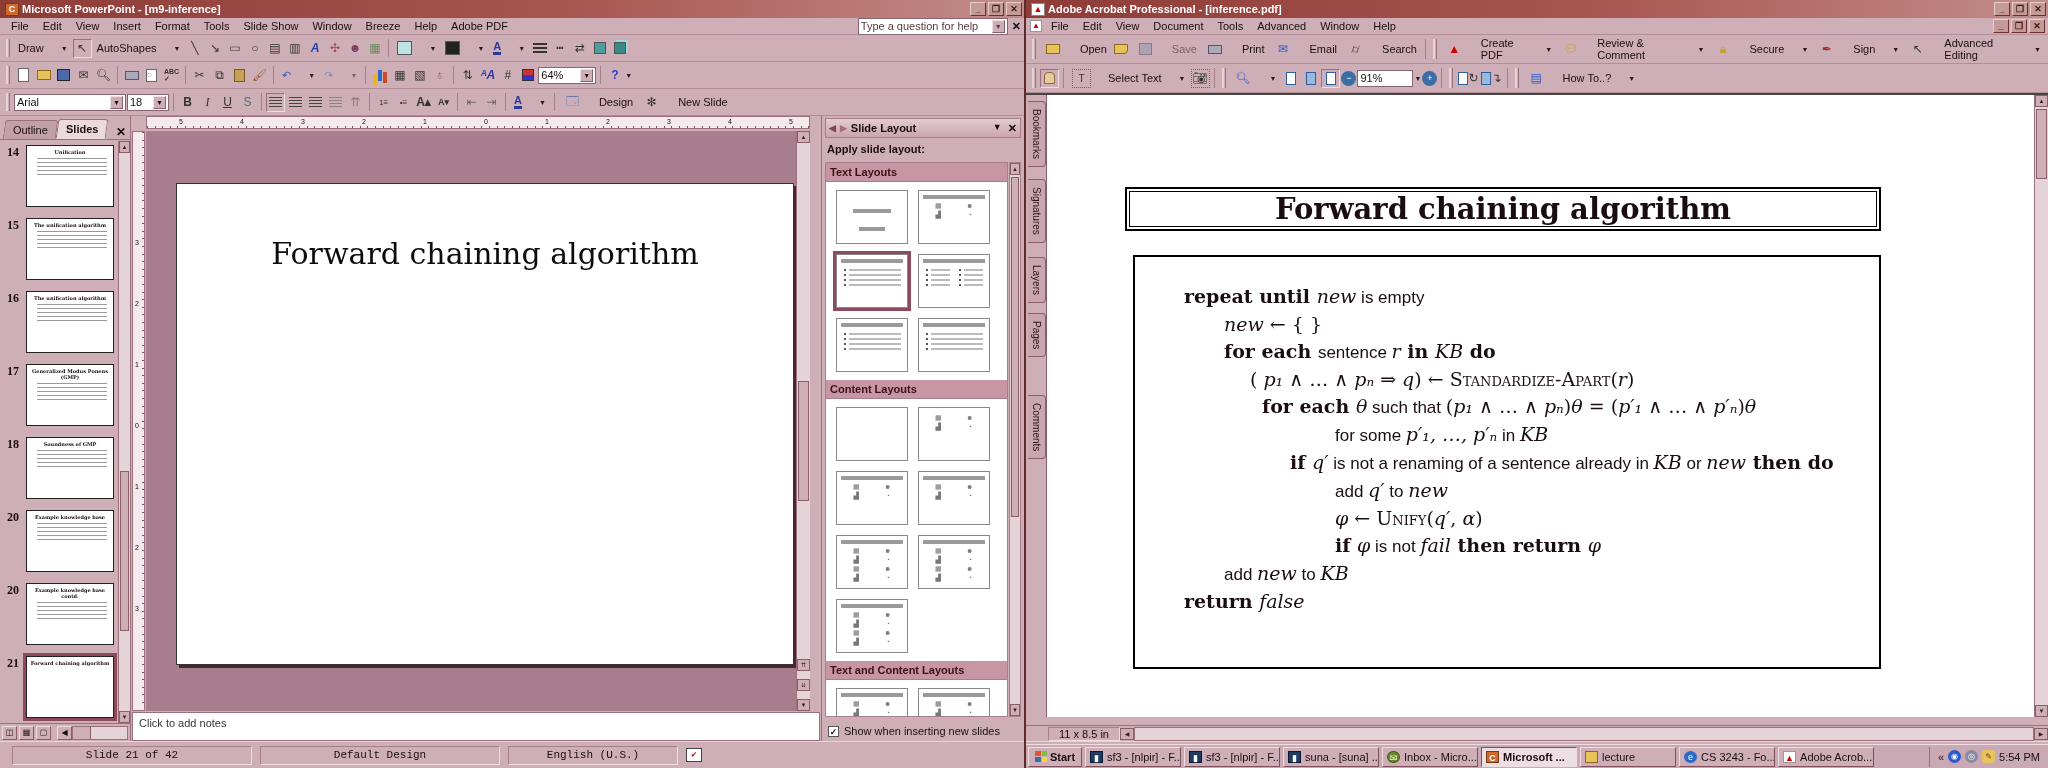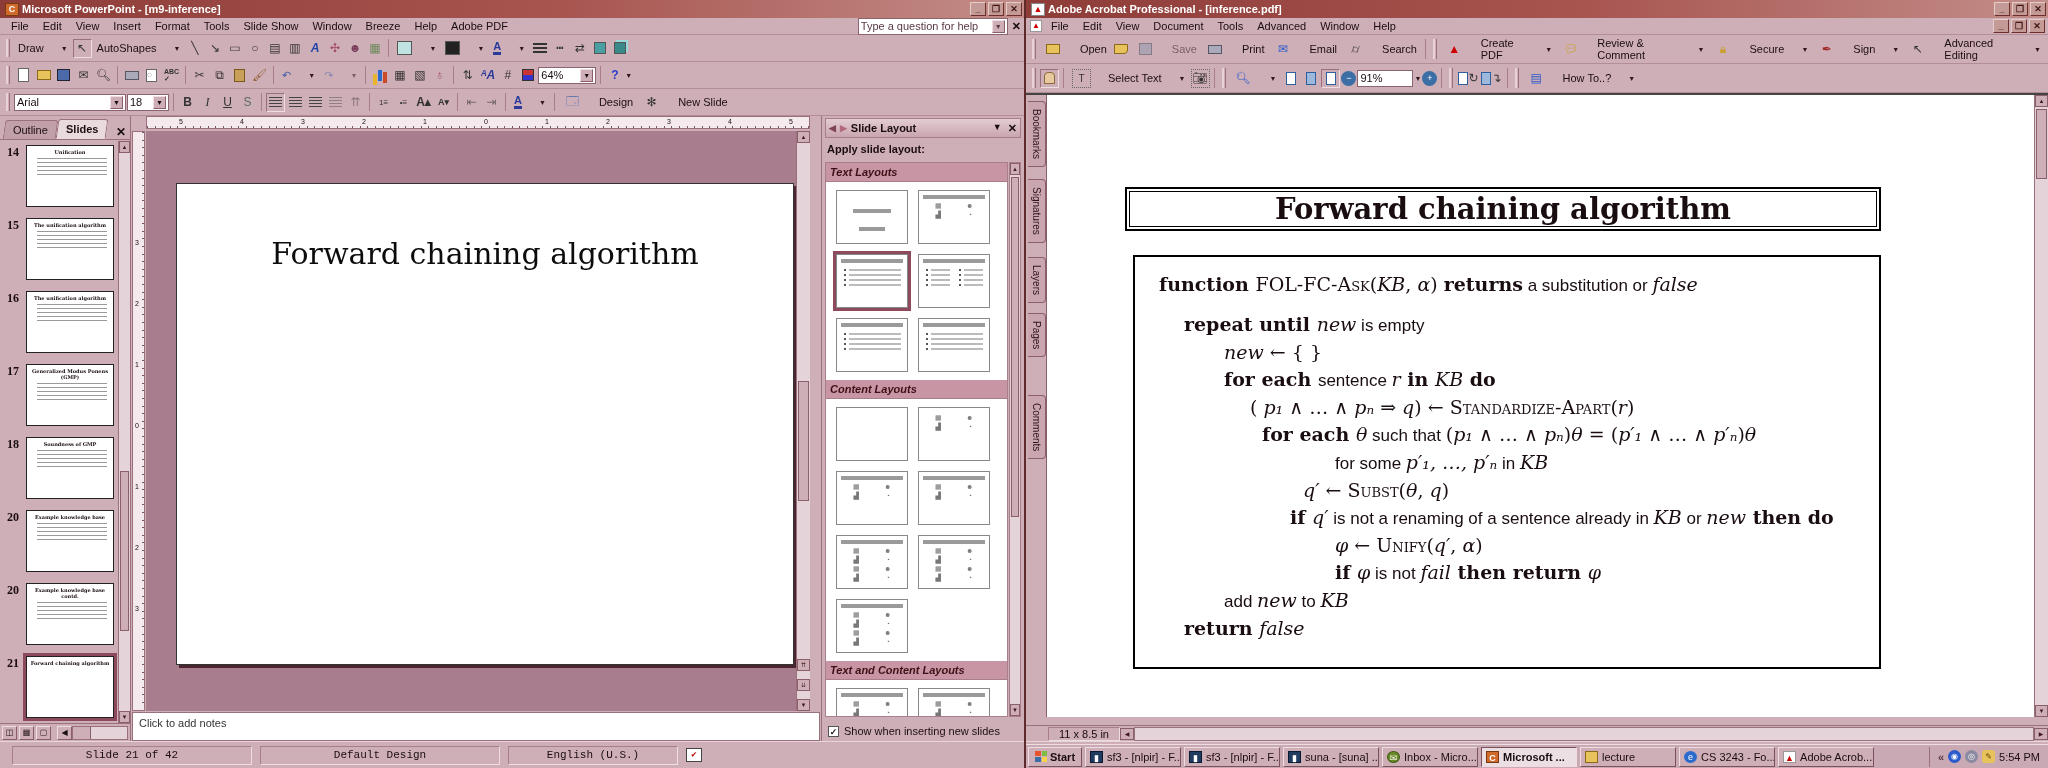--- a/index.html
+++ b/index.html
@@ -66,21 +66,21 @@
   .wscroll{position:absolute;right:0;top:131px;width:14px;height:580px;background:#e4d3d8;border-left:1px solid #9a707c;}
 
   
   .taskpane{position:absolute;right:0;top:116px;width:203px;bottom:27px;background:#cfafb7;border-left:1px solid #9a707c;padding:2px 3px;}
   .tphead{height:20px;display:flex;align-items:center;gap:4px;border:1px solid #a87e8a;background:linear-gradient(#e3ccd2,#c9a5af);padding:0 3px;font-weight:bold;}
   .tphead .nav{color:#7e4455;font-size:9px;}
   .tphead .rt{margin-left:auto;display:flex;gap:6px;font-size:9px;}
   .tpapply{font-weight:bold;margin:5px 2px 3px;}
   .tplist{position:absolute;left:3px;right:16px;top:46px;bottom:24px;background:#fff;border:1px solid #a87e8a;overflow:hidden;}
   .tpscroll{position:absolute;right:3px;top:46px;bottom:24px;width:12px;background:#e4d3d8;border:1px solid #a87e8a;}
-  .lsechead{background:#c795a3;color:#3c1017;font-weight:bold;padding:3px 4px;border-bottom:1px solid #a87e8a;font-style:italic;}
+  .lsechead{background:#c795a3;color:#3c1017;font-weight:bold;padding:3px 4px;border-bottom:1px solid #a87e8a;}
   .lgrid{display:flex;flex-wrap:wrap;gap:10px;padding:8px 10px;}
   .litem{width:72px;height:54px;background:#fff;border:1px solid #888;position:relative;padding:4px;}
   .litem.sel{outline:3px solid #8c4a5c;}
   .lbar{height:4px;background:#9a9a9a;margin-bottom:3px;}
   .lbar.half{width:60%;margin:14px auto 4px;}
   .lbul{height:2px;background:#bbb;margin:3px 2px 0 8px;position:relative;}
   .lbul:before{content:"";position:absolute;left:-5px;top:0;width:2px;height:2px;background:#555;}
   .lcontent{display:grid;grid-template-columns:1fr 1fr;gap:1px;font-size:7px;color:#777;text-align:center;line-height:8px;margin-top:2px;}
   .tpcheck{position:absolute;left:6px;bottom:4px;display:flex;align-items:center;gap:5px;}
   .cbox{width:11px;height:11px;background:#fff;border:1px solid #555;font-size:9px;line-height:10px;text-align:center;font-weight:bold;}
@@ -802,29 +802,28 @@
       <div class="tabstrip" id="tabstrip">
           <div class="vtab" style="top: 6px;">Bookmarks</div>
           <div class="vtab" style="top: 84px;">Signatures</div>
           <div class="vtab" style="top: 162px;">Layers</div>
           <div class="vtab" style="top: 218px;">Pages</div>
           <div class="vtab" style="top: 300px;">Comments</div>
         </div>
       <div class="pdfpage">
         <div class="pdftitlebox">Forward chaining algorithm</div>
         <div class="algobox" id="algobox">
-            <div class="aline" style="padding-left: 0px;"><span class="sg-b">function </span><span class="sg-sc">FOL-FC-Ask</span><span class="sg-n">(</span><span class="sg-i">KB</span><span class="sg-n">, </span><span class="sg-i">α</span><span class="sg-n">) </span><span class="sg-b">returns</span><span class="sg-s"> a substitution or </span><span class="sg-i">false</span></div>
             <div class="aline" style="padding-left: 25px; margin-top: 12px;"><span class="sg-b">repeat until </span><span class="sg-i">new</span><span class="sg-s"> is empty</span></div>
             <div class="aline" style="padding-left: 65px;"><span class="sg-i">new</span><span class="sg-n"> ← { }</span></div>
             <div class="aline" style="padding-left: 65px;"><span class="sg-b">for each </span><span class="sg-s">sentence </span><span class="sg-i">r</span><span class="sg-b"> in </span><span class="sg-i">KB</span><span class="sg-b"> do</span></div>
             <div class="aline" style="padding-left: 91px;"><span class="sg-n">( </span><span class="sg-i">p₁</span><span class="sg-n"> ∧ … ∧  </span><span class="sg-i">pₙ</span><span class="sg-n">  ⇒  </span><span class="sg-i">q</span><span class="sg-n">) ← </span><span class="sg-sc">Standardize-Apart</span><span class="sg-n">(</span><span class="sg-i">r</span><span class="sg-n">)</span></div>
             <div class="aline" style="padding-left: 103px;"><span class="sg-b">for each </span><span class="sg-i">θ</span><span class="sg-s"> such that </span><span class="sg-n">(</span><span class="sg-i">p₁</span><span class="sg-n"> ∧ … ∧ </span><span class="sg-i">pₙ</span><span class="sg-n">)</span><span class="sg-i">θ</span><span class="sg-n"> = (</span><span class="sg-i">p′₁</span><span class="sg-n"> ∧ … ∧ </span><span class="sg-i">p′ₙ</span><span class="sg-n">)</span><span class="sg-i">θ</span></div>
             <div class="aline" style="padding-left: 176px;"><span class="sg-s">for some </span><span class="sg-i">p′₁, …, p′ₙ</span><span class="sg-s"> in </span><span class="sg-i">KB</span></div>
-            <div class="aline" style="padding-left: 144px;"><span class="sg-i">q′</span><span class="sg-n"> ← </span><span class="sg-sc">Subst</span><span class="sg-n">(</span><span class="sg-i">θ</span><span class="sg-n">, </span><span class="sg-i">q</span><span class="sg-n">)</span></div>
             <div class="aline" style="padding-left: 131px;"><span class="sg-b">if </span><span class="sg-i">q′</span><span class="sg-s"> is not a renaming of a sentence already in </span><span class="sg-i">KB</span><span class="sg-s"> or </span><span class="sg-i">new</span><span class="sg-b"> then do</span></div>
+            <div class="aline" style="padding-left: 176px;"><span class="sg-s">add </span><span class="sg-i">q′</span><span class="sg-s"> to </span><span class="sg-i">new</span></div>
             <div class="aline" style="padding-left: 176px;"><span class="sg-i">φ</span><span class="sg-n"> ← </span><span class="sg-sc">Unify</span><span class="sg-n">(</span><span class="sg-i">q′</span><span class="sg-n">, </span><span class="sg-i">α</span><span class="sg-n">)</span></div>
             <div class="aline" style="padding-left: 176px;"><span class="sg-b">if </span><span class="sg-i">φ</span><span class="sg-s"> is not </span><span class="sg-i">fail</span><span class="sg-b"> then return </span><span class="sg-i">φ</span></div>
             <div class="aline" style="padding-left: 65px;"><span class="sg-s">add </span><span class="sg-i">new</span><span class="sg-s"> to </span><span class="sg-i">KB</span></div>
             <div class="aline" style="padding-left: 25px;"><span class="sg-b">return </span><span class="sg-i">false</span></div>
           </div>
       </div>
       <div class="avscroll">
         <span class="sbarrow" style="top:0;">▲</span>
         <span class="pthumb" style="top:14px;height:70px;"></span>
         <span class="sbarrow" style="bottom:0;">▼</span>

